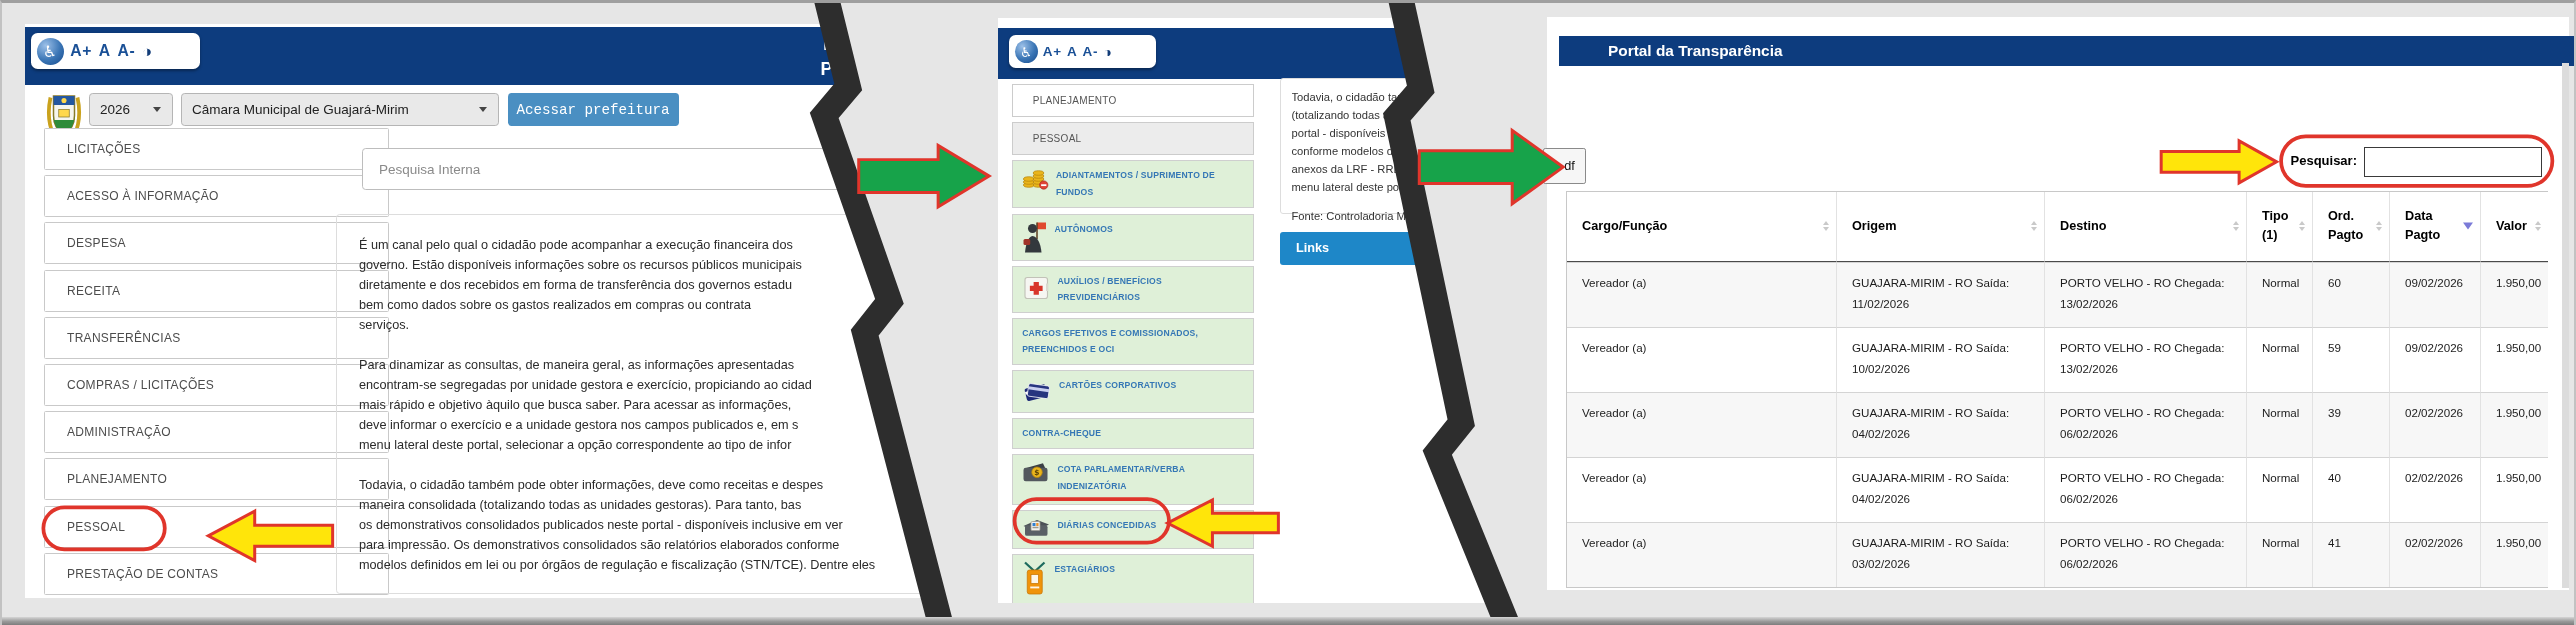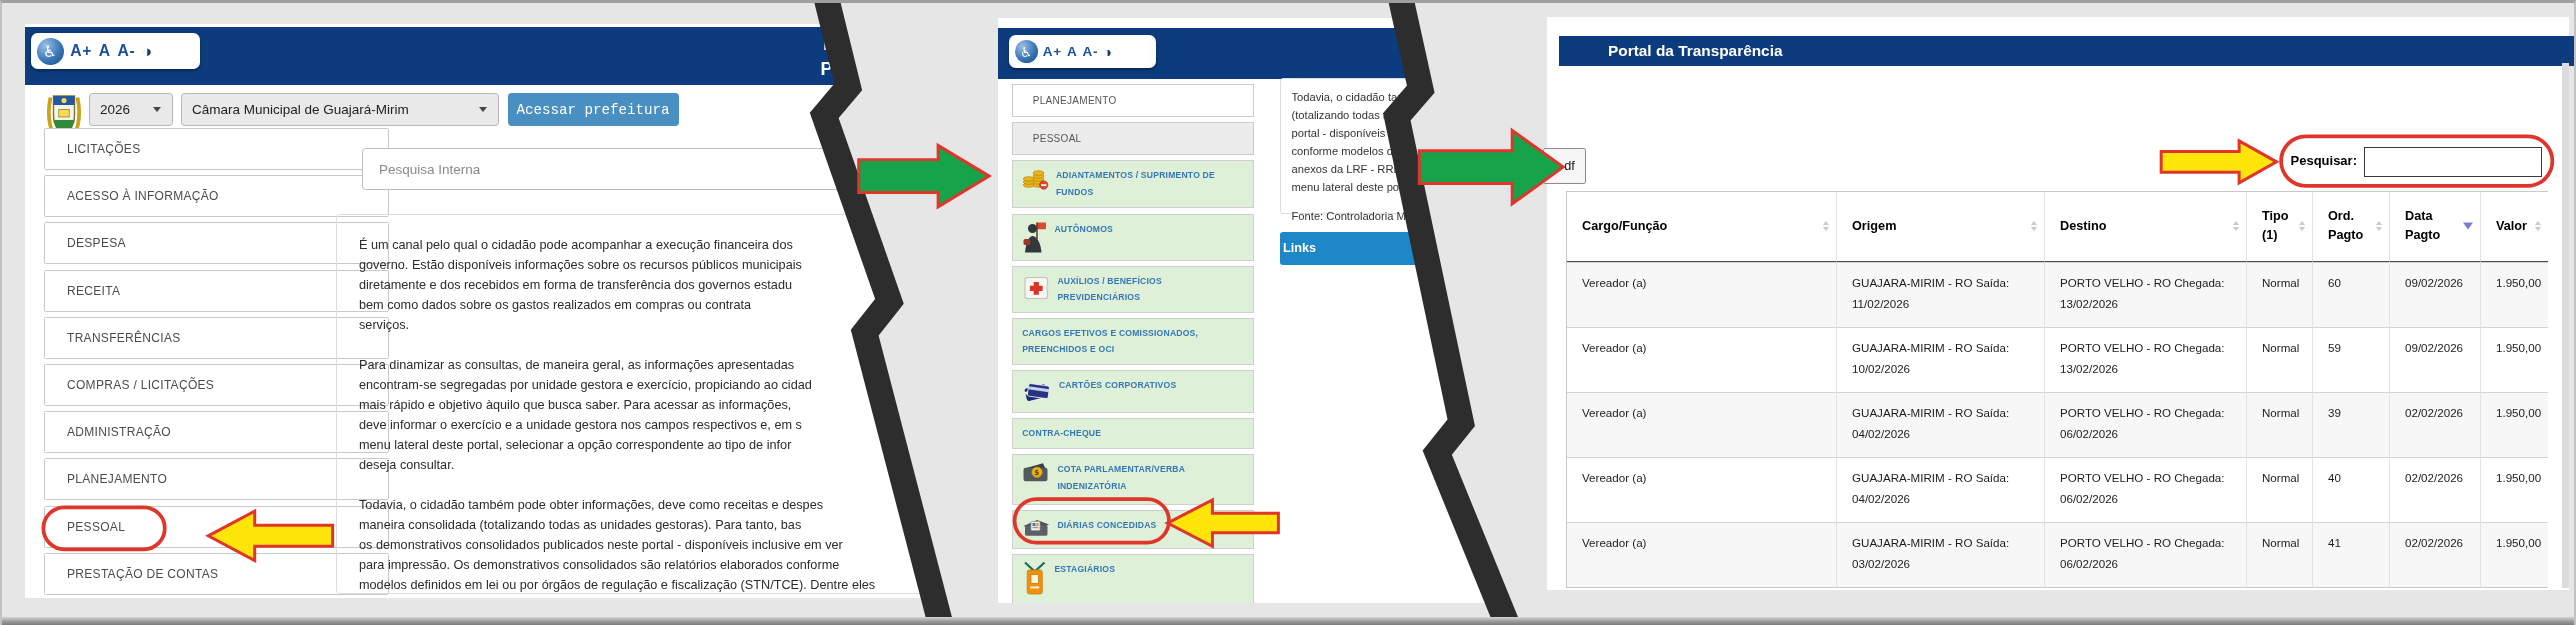--- a/index.html
+++ b/index.html
@@ -56,21 +56,21 @@
   .mp-green{background:#dff0d8;border:0.7px solid #cfcfcf;color:#3577b5;font-weight:bold;font-size:8.6px;
     letter-spacing:0.2px;padding:6px 7.5px 6px 9px;box-sizing:border-box;line-height:16.5px;cursor:pointer;}
   .mp-green.flexy{display:flex;align-items:flex-start;}
   .mp-green .ic{float:left;margin-right:6.7px;}
   .mp-green.flexy .ic{float:none;flex:0 0 auto;}
   .mp-aside{position:absolute;left:282px;top:60px;width:264px;height:136px;border:0.7px solid #ddd;border-radius:3px;
     padding:9px 10.5px;box-sizing:border-box;font-size:11.2px;line-height:18px;color:#333;}
   .mp-aside div{white-space:nowrap;overflow:hidden;}
   .mp-aside .src{margin-top:10.5px;}
   .mp-links{position:absolute;left:282px;top:214px;width:250px;height:33px;background:#1e87c8;border-radius:3px;
-    color:#fff;font-weight:bold;font-size:12.7px;line-height:33px;padding-left:3px;box-sizing:border-box;cursor:pointer;}
+    color:#fff;font-weight:bold;font-size:12.7px;line-height:33px;padding-left:16px;box-sizing:border-box;cursor:pointer;}
 
   
   #panel-right{left:1545px;top:13.5px;width:1022px;height:573px;}
   .rp-bar{position:absolute;left:12px;top:19px;width:1101px;height:30px;background:#0d3c7e;}
   .rp-title{color:#fff;font-weight:bold;font-size:15.4px;line-height:30px;padding-left:49px;}
   .rp-pdf{position:absolute;left:-4.5px;top:131px;width:43px;height:36px;background:#f6f6f6;border:0.7px solid #8a8a8a;
     border-radius:2.2px;font-size:12.7px;color:#111;text-align:right;padding-right:9.7px;box-sizing:border-box;font-family:inherit;cursor:pointer;}
   .rp-search-label{position:absolute;left:716px;top:136px;width:94px;text-align:right;font-weight:bold;font-size:13px;color:#000;}
   .rp-search-input{position:absolute;left:817px;top:130px;width:178px;height:30px;border:1.5px solid #3a3a3a;
     box-sizing:border-box;font-size:12.7px;padding:0 6px;font-family:inherit;}
@@ -154,23 +154,22 @@
           <div>É um canal pelo qual o cidadão pode acompanhar a execução financeira dos</div>
           <div>governo. Estão disponíveis informações sobre os recursos públicos municipais</div>
           <div>diretamente e dos recebidos em forma de transferência dos governos estadu</div>
           <div>bem como dados sobre os gastos realizados em compras ou contrata</div>
           <div>serviços.</div>
         </div>
       <div class="lp-par">
           <div>Para dinamizar as consultas, de maneira geral, as informações apresentadas</div>
           <div>encontram-se segregadas por unidade gestora e exercício, propiciando ao cidad</div>
           <div>mais rápido e objetivo àquilo que busca saber. Para acessar as informações,</div>
-          <div>deve informar o exercício e a unidade gestora nos campos respectivos e, em s</div>
+          <div>deve informar o exercício e a unidade gestora nos campos publicados e, em s</div>
           <div>menu lateral deste portal, selecionar a opção correspondente ao tipo de infor</div>
-          <div>deseja consultar.</div>
         </div>
       <div class="lp-par">
           <div>Todavia, o cidadão também pode obter informações, deve como receitas e despes</div>
           <div>maneira consolidada (totalizando todas as unidades gestoras). Para tanto, bas</div>
           <div>os demonstrativos consolidados publicados neste portal - disponíveis inclusive em ver</div>
           <div>para impressão. Os demonstrativos consolidados são relatórios elaborados conforme</div>
           <div>modelos definidos em lei ou por órgãos de regulação e fiscalização (STN/TCE). Dentre eles</div>
         </div>
     </div>
   </div>

